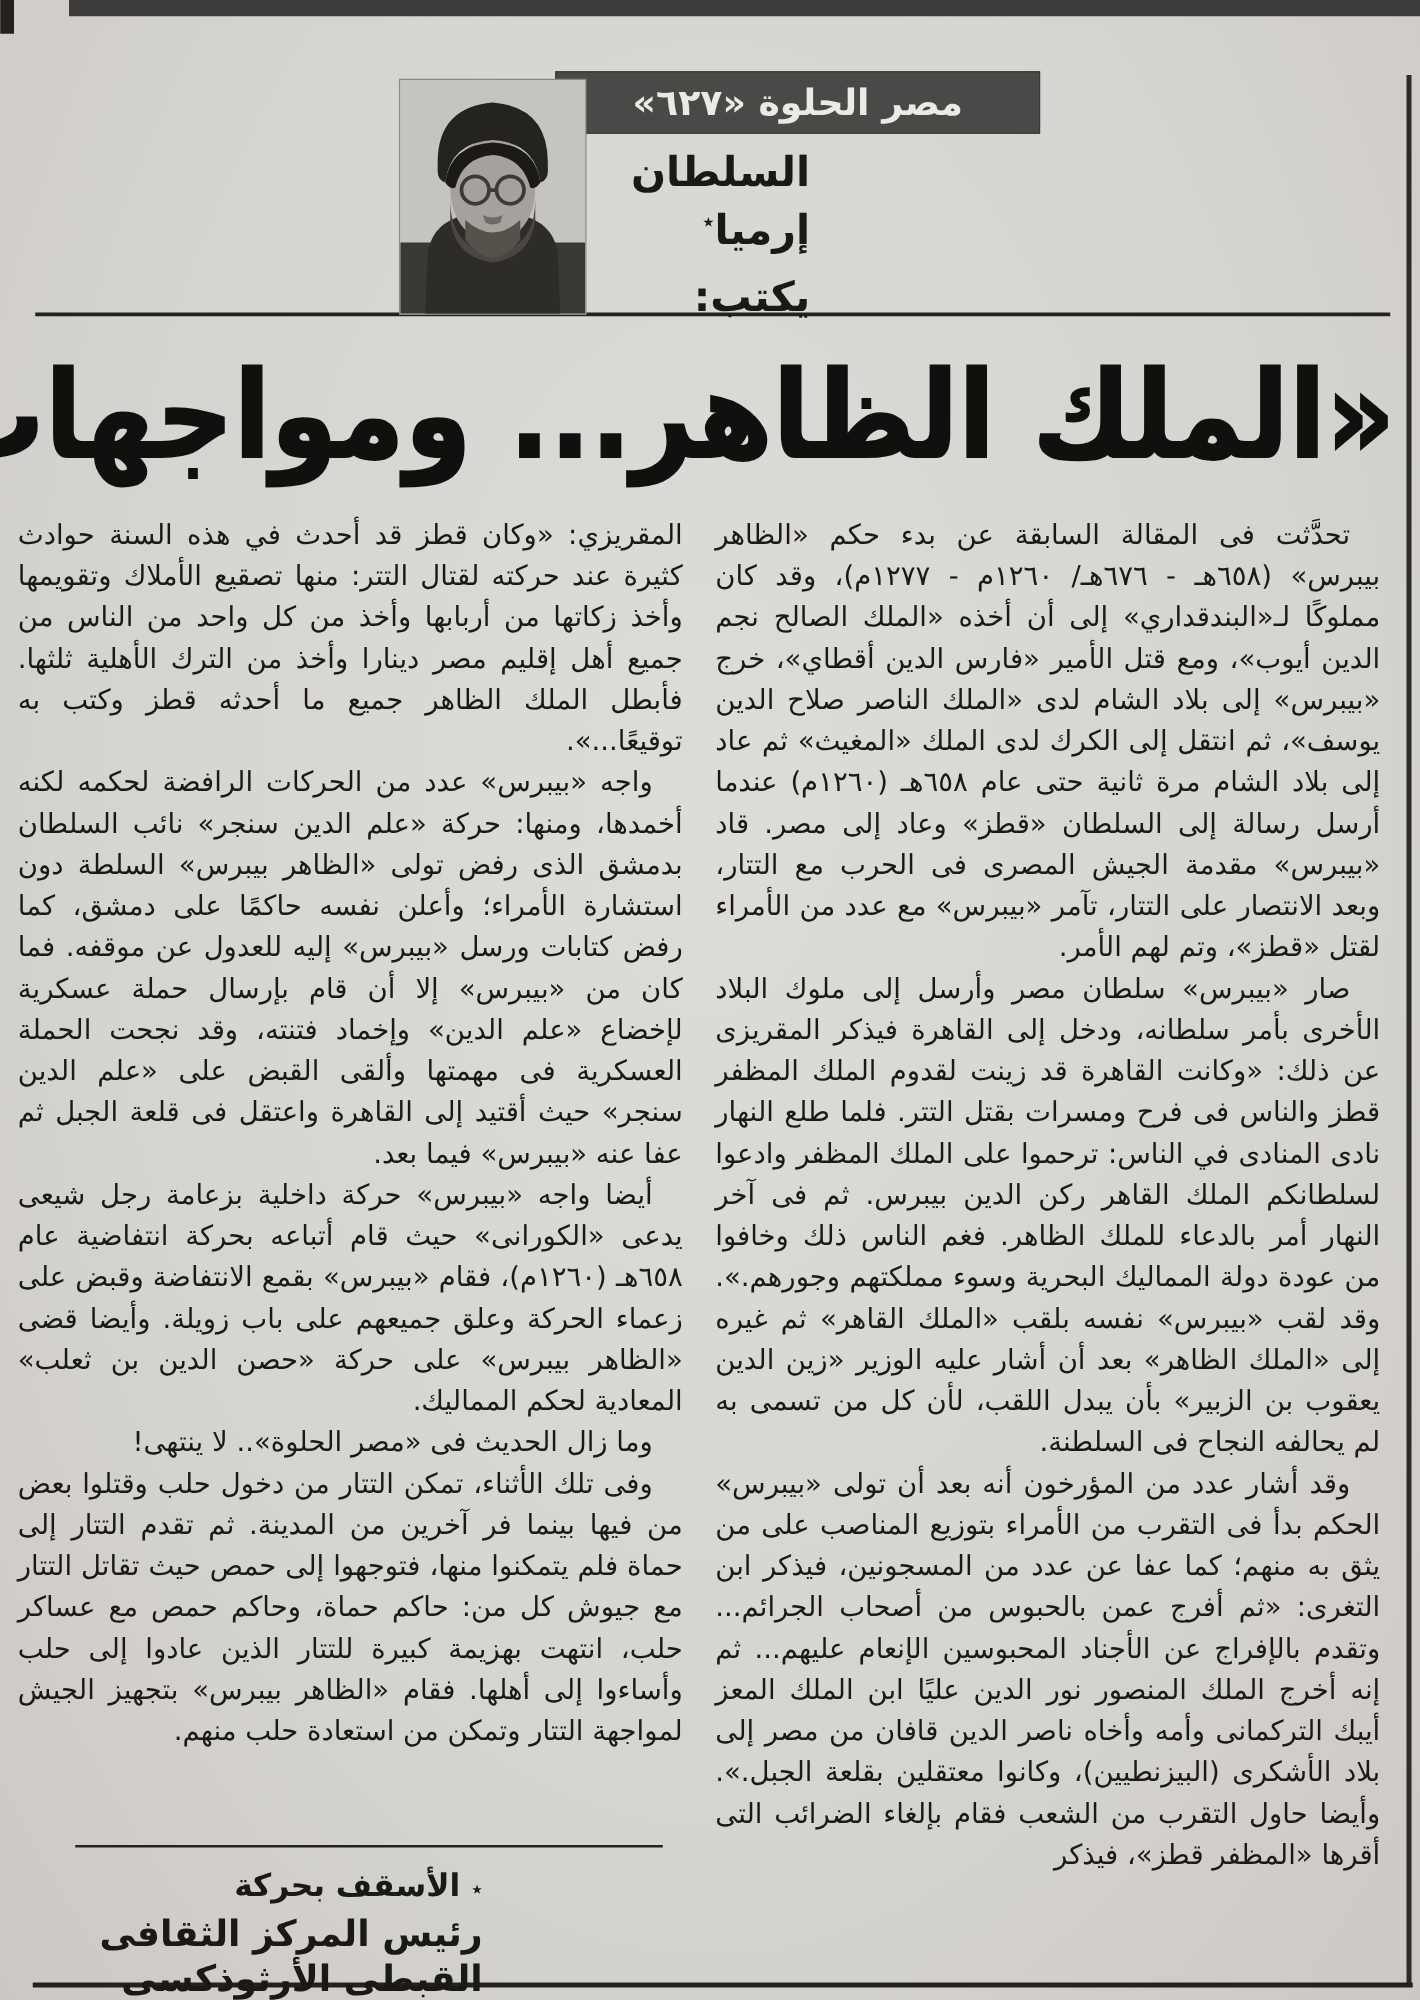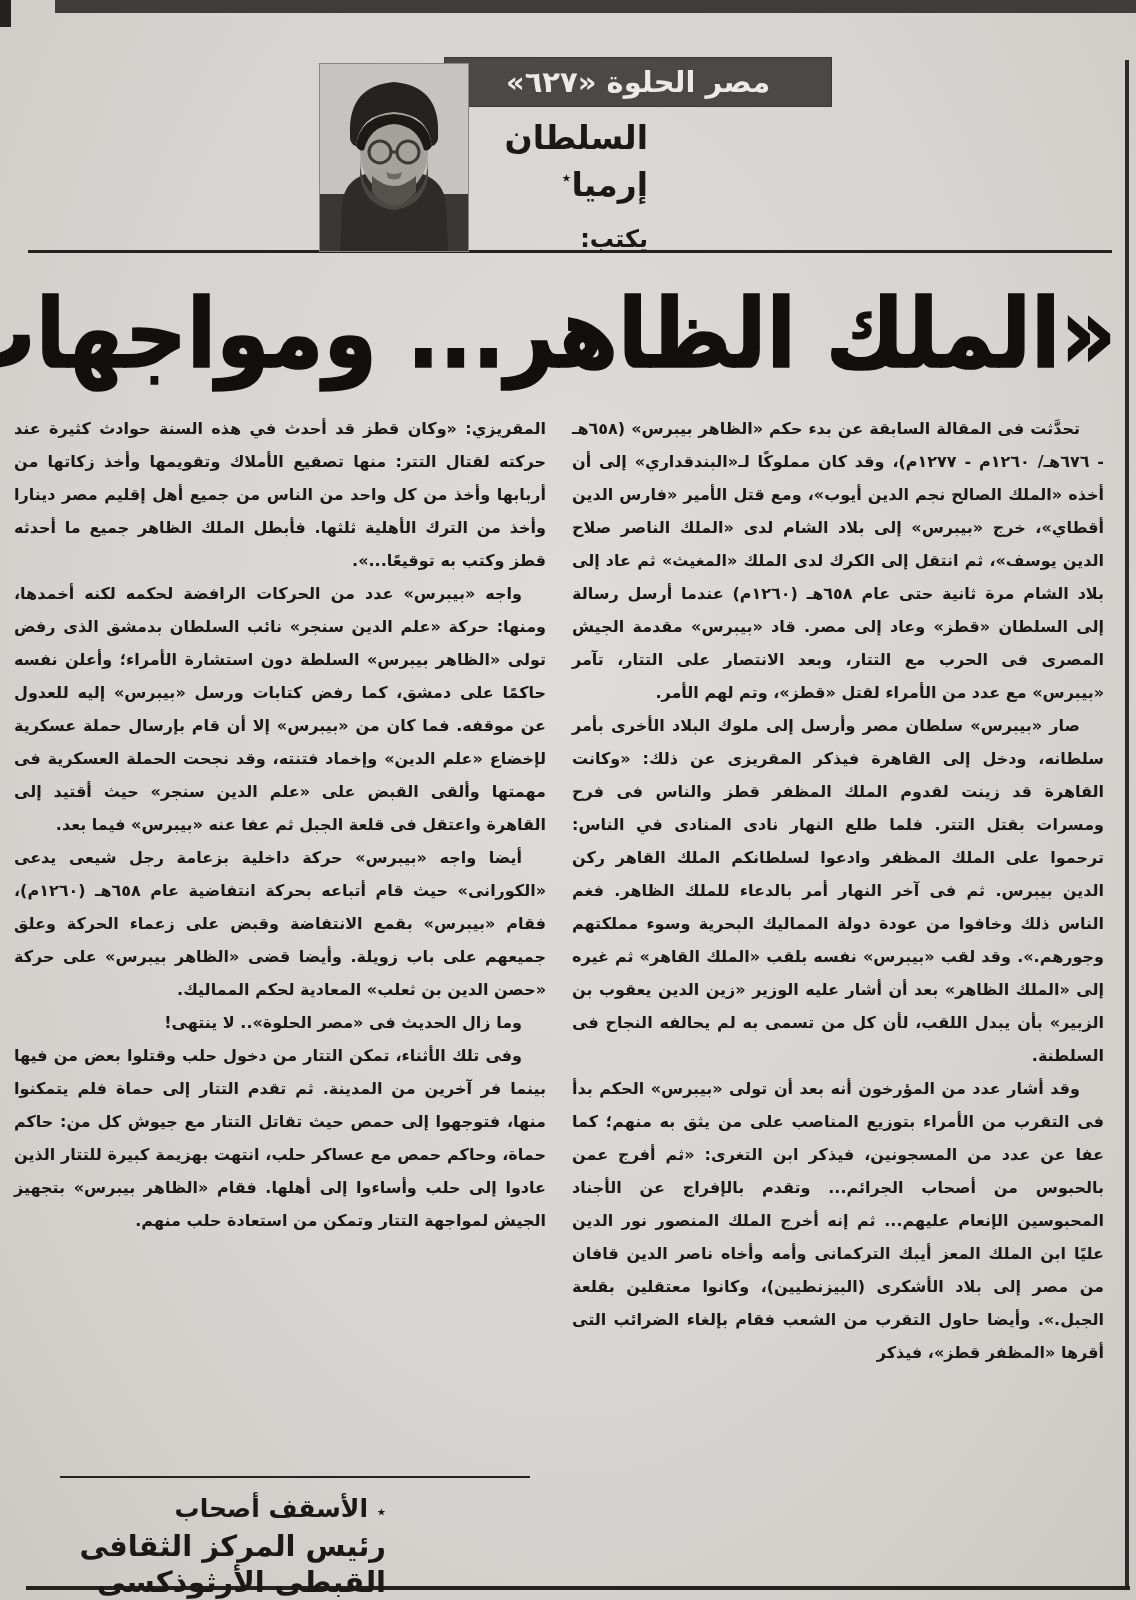--- a/index.html
+++ b/index.html
@@ -32,41 +32,41 @@
   .photo{
     position:absolute;top:64px;right:668px;width:148px;height:187px;
     background:#c9c7c3;box-shadow:0 0 0 1px #8a8884;
   }
   .byline{
     position:absolute;top:118px;right:488px;width:172px;
     text-align:right;font-weight:bold;
   }
   .byline .name{font-size:33px;line-height:40px;display:block;}
   .byline .star{font-size:18px;vertical-align:super;}
-  .byline .verb{font-size:24px;line-height:40px;display:block;margin-top:14px;}
+  .byline .verb{font-size:33px;line-height:40px;display:block;margin-top:14px;}
 
   
   .headline{
     position:absolute;top:263px;right:20px;width:1096px;height:140px;
     font-size:86px;font-weight:bold;text-align:center;line-height:140px;
     color:#11100f;
     transform:scaleY(1.12);
     -webkit-text-stroke:1.5px #11100f;
     white-space:nowrap;
   }
 
   
   .columns{
     position:absolute;top:412px;right:32px;width:1090px;height:1160px;
     display:flex;gap:26px;direction:rtl;
   }
   .col{width:532px;}
   .col p{
     margin:0;
-    font-size:16px;line-height:33px;font-weight:bold;
+    font-size:22px;line-height:33px;font-weight:normal;
     text-align:justify;text-align-last:right;
     text-indent:24px;
     letter-spacing:-0.2px;
   }
   .col p.cont{text-indent:0;}
 
   
   .footer-sep{position:absolute;top:1476px;right:606px;width:470px;height:2px;background:#23221f;}
   .footer{
     position:absolute;top:1492px;right:750px;width:356px;
@@ -125,17 +125,17 @@
       <p class="cont">المقريزي: «وكان قطز قد أحدث في هذه السنة حوادث كثيرة عند حركته لقتال التتر: منها تصقيع الأملاك وتقويمها وأخذ زكاتها من أربابها وأخذ من كل واحد من الناس من جميع أهل إقليم مصر دينارا وأخذ من الترك الأهلية ثلثها. فأبطل الملك الظاهر جميع ما أحدثه قطز وكتب به توقيعًا...».</p>
       <p>واجه «بيبرس» عدد من الحركات الرافضة لحكمه لكنه أخمدها، ومنها: حركة «علم الدين سنجر» نائب السلطان بدمشق الذى رفض تولى «الظاهر بيبرس» السلطة دون استشارة الأمراء؛ وأعلن نفسه حاكمًا على دمشق، كما رفض كتابات ورسل «بيبرس» إليه للعدول عن موقفه. فما كان من «بيبرس» إلا أن قام بإرسال حملة عسكرية لإخضاع «علم الدين» وإخماد فتنته، وقد نجحت الحملة العسكرية فى مهمتها وألقى القبض على «علم الدين سنجر» حيث أقتيد إلى القاهرة واعتقل فى قلعة الجبل ثم عفا عنه «بيبرس» فيما بعد.</p>
       <p>أيضا واجه «بيبرس» حركة داخلية بزعامة رجل شيعى يدعى «الكورانى» حيث قام أتباعه بحركة انتفاضية عام ٦٥٨هـ (١٢٦٠م)، فقام «بيبرس» بقمع الانتفاضة وقبض على زعماء الحركة وعلق جميعهم على باب زويلة. وأيضا قضى «الظاهر بيبرس» على حركة «حصن الدين بن ثعلب» المعادية لحكم المماليك.</p>
       <p>وما زال الحديث فى «مصر الحلوة».. لا ينتهى!</p>
       <p>وفى تلك الأثناء، تمكن التتار من دخول حلب وقتلوا بعض من فيها بينما فر آخرين من المدينة. ثم تقدم التتار إلى حماة فلم يتمكنوا منها، فتوجهوا إلى حمص حيث تقاتل التتار مع جيوش كل من: حاكم حماة، وحاكم حمص مع عساكر حلب، انتهت بهزيمة كبيرة للتتار الذين عادوا إلى حلب وأساءوا إلى أهلها. فقام «الظاهر بيبرس» بتجهيز الجيش لمواجهة التتار وتمكن من استعادة حلب منهم.</p>
     </div>
   </div>
 
   <div class="footer-sep"></div>
   <div class="footer">
-    <div class="l1"><span class="star">٭</span> <span>الأسقف أصحاب</span></div>
+    <div class="l1"><span class="star">٭</span> <span>الأسقف بحركة</span></div>
     <div class="l2">رئيس المركز الثقافى القبطى الأرثوذكسى</div>
   </div>
 
 </div>
 
 </body></html>

